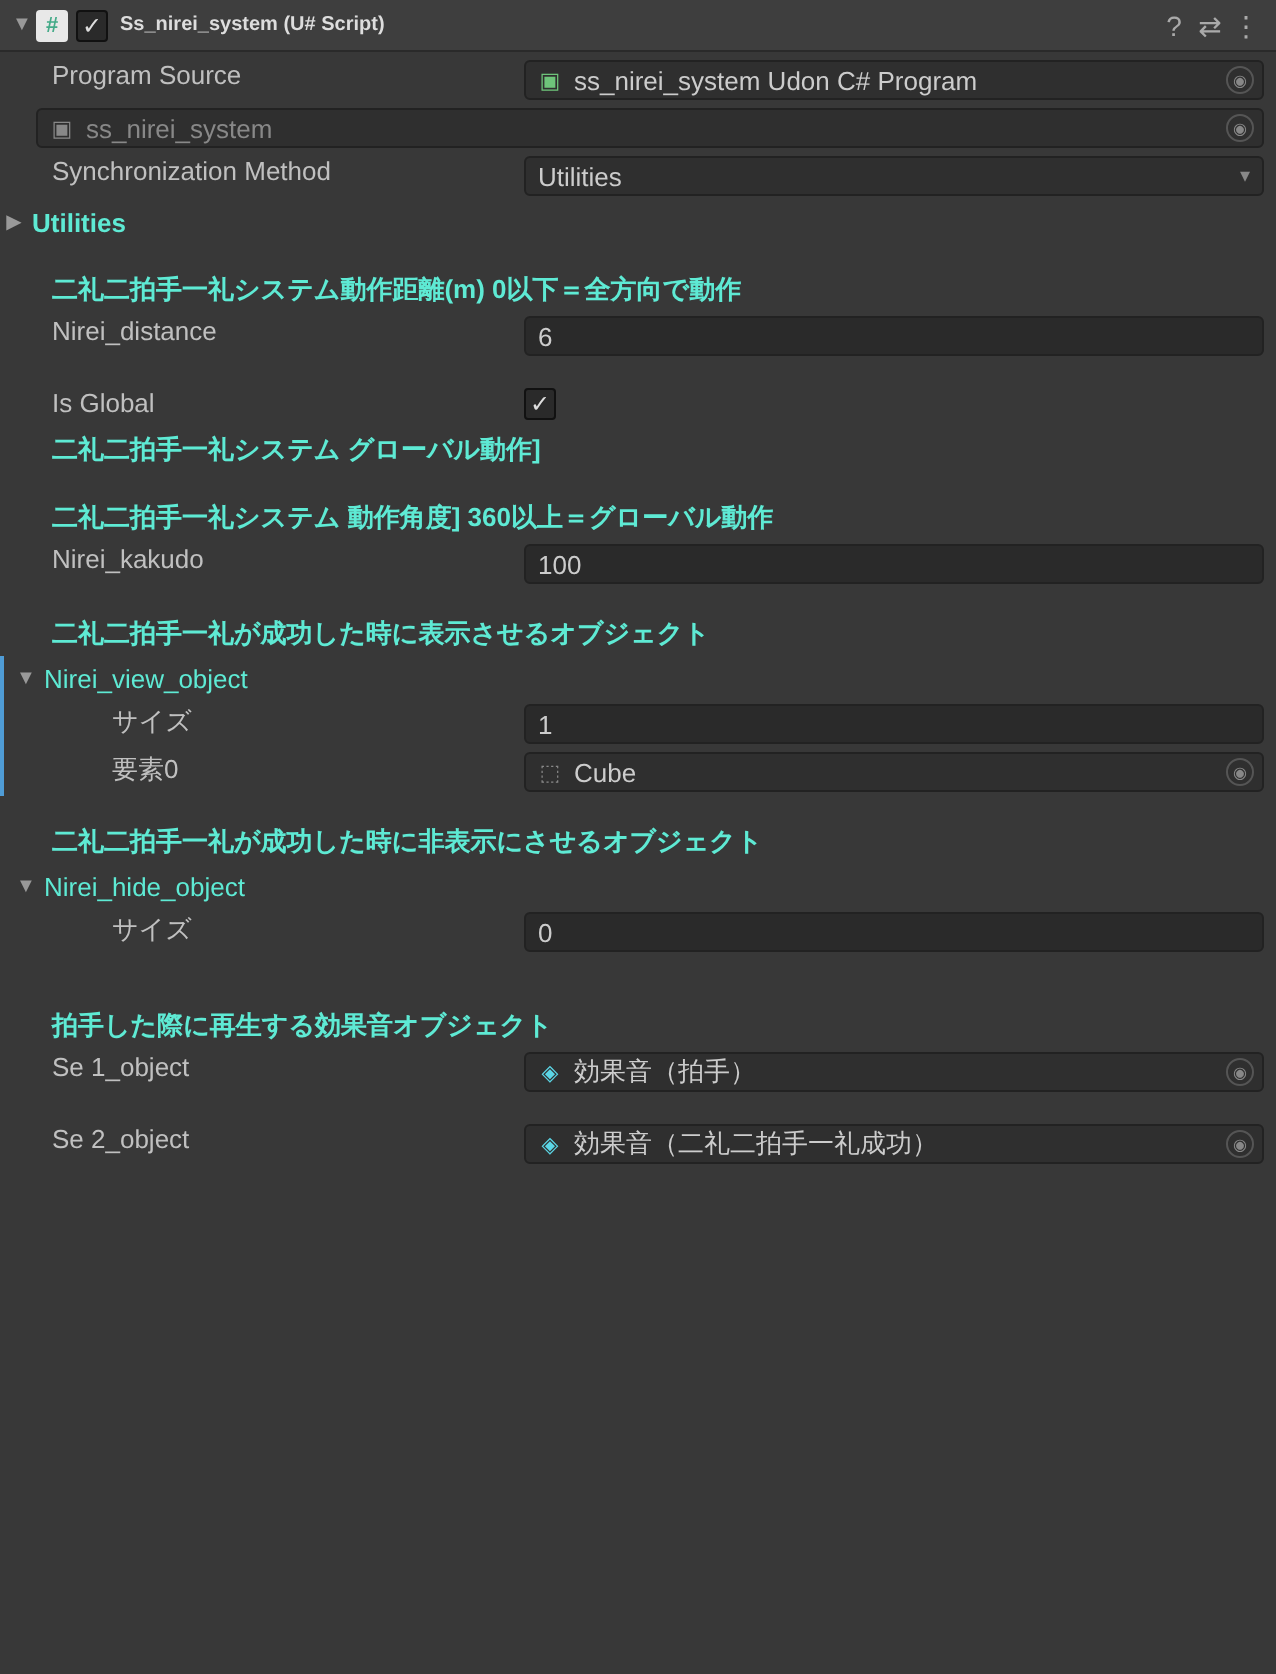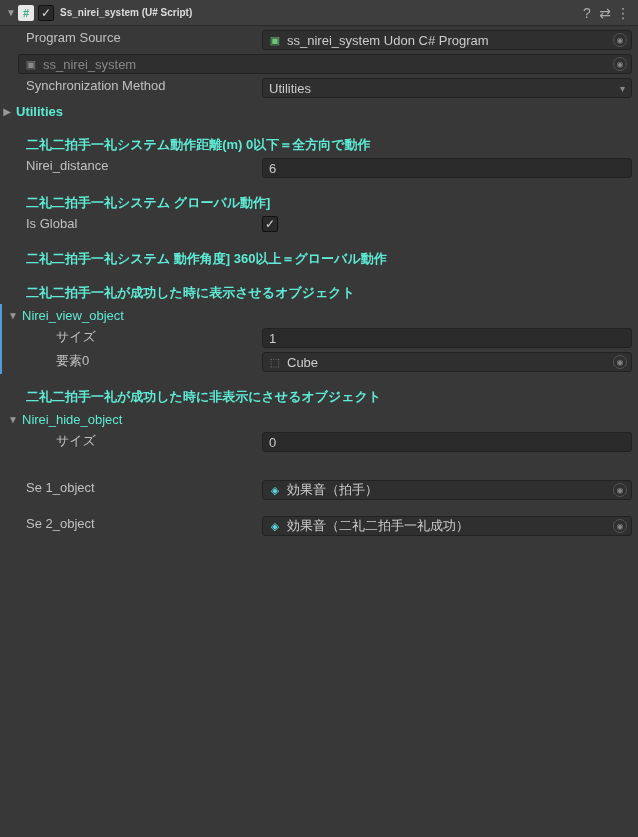--- a/index.html
+++ b/index.html
@@ -180,35 +180,44 @@
       <div class="text-field">
         <span>6</span>
       </div>
     </div>
   </div>
 
   <div class="spacer"></div>
 
   <div class="row">
     <span class="indent"></span>
+    <span class="label">Is Global</span>
+    <div class="field">
+      <span class="checkbox checked"></span>
+    </div>
+  </div>
+  <div class="row">
+    <span class="indent"></span>
     <span class="label header-label">二礼二拍手一礼システム グローバル動作]</span>
   </div>
-  <div class="row">
-    <span class="indent"></span>
-    <span class="label">Is Global</span>
-    <div class="field">
-      <span class="checkbox checked"></span>
-    </div>
-  </div>
 
   <div class="spacer"></div>
 
   <div class="row">
     <span class="indent"></span>
     <span class="label header-label">二礼二拍手一礼システム 動作角度] 360以上＝グローバル動作</span>
+  </div>
+  <div class="row">
+    <span class="indent"></span>
+    <span class="label">Nirei_kakudo</span>
+    <div class="field">
+      <div class="text-field">
+        <span>100</span>
+      </div>
+    </div>
   </div>
 
   <div class="spacer"></div>
 
   <div class="row">
     <span class="indent"></span>
     <span class="label header-label">二礼二拍手一礼が成功した時に表示させるオブジェクト</span>
   </div>
   <div class="section-row ov" style="position:relative">
     <span style="width:2px;background:#4f9cd6;position:absolute;left:0;top:0;bottom:0"></span>
@@ -256,20 +265,24 @@
     </div>
   </div>
 
   <div class="spacer"></div>
 
 
   <div class="spacer"></div>
 
   <div class="row">
     <span class="indent"></span>
+    <span class="label header-label">拍手した際に再生する効果音オブジェクト</span>
+  </div>
+  <div class="row">
+    <span class="indent"></span>
     <span class="label">Se 1_object</span>
     <div class="field">
       <div class="obj-field">
         <span class="mini-icon ic-cyan">◈</span>
         <span>効果音（拍手）</span>
         <span class="picker"></span>
       </div>
     </div>
   </div>
 

